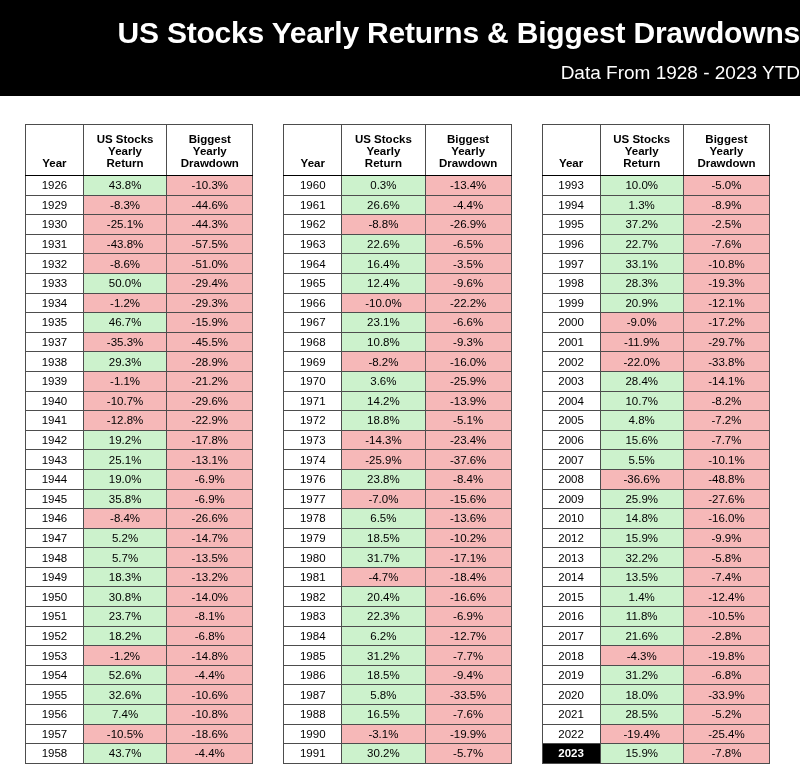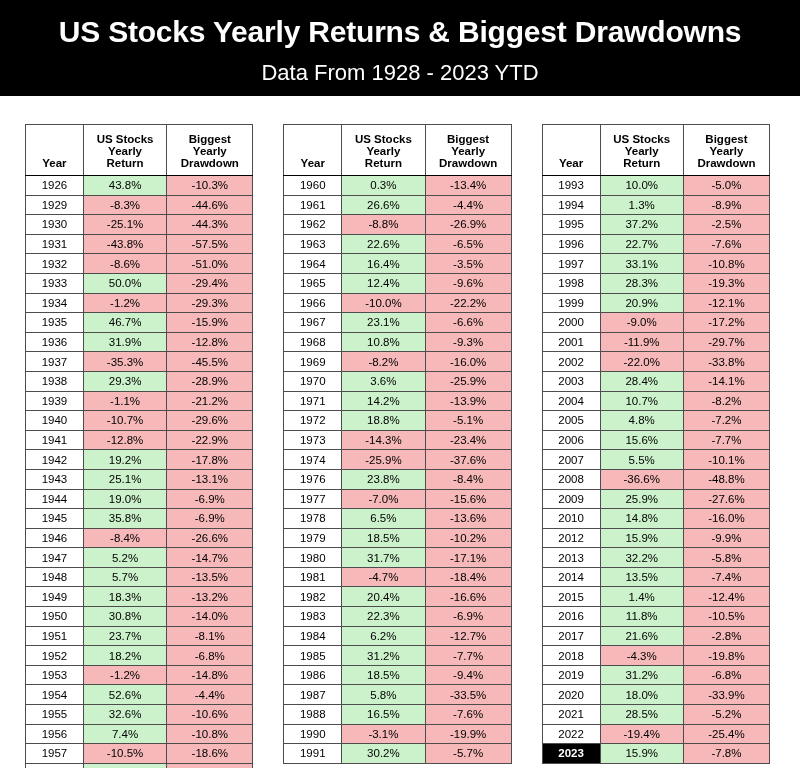--- a/index.html
+++ b/index.html
@@ -16,34 +16,34 @@
   }
 
   
   #header-banner {
     width: 800px;
     height: 96px;
     background: #000000;
     color: #ffffff;
     display: flex;
     flex-direction: column;
-    align-items: center;
+    align-items: flex-end;
     justify-content: center;
     box-sizing: border-box;
     padding-top: 4px;
   }
   #main-title {
     font-size: 30px;
     font-weight: bold;
     letter-spacing: -0.2px;
     line-height: 1.05;
     white-space: nowrap;
   }
   #subtitle {
-    font-size: 22px;
+    font-size: 19px;
     font-weight: normal;
     margin-top: 14px;
     line-height: 1.05;
     white-space: nowrap;
   }
 
   
   #tables-area {
     position: absolute;
     top: 124px;
@@ -167,25 +167,20 @@
             <td class="cell-year">1934</td>
             <td class="cell-return neg">-1.2%</td>
             <td class="cell-draw neg">-29.3%</td>
           </tr>
           <tr>
             <td class="cell-year">1935</td>
             <td class="cell-return pos">46.7%</td>
             <td class="cell-draw neg">-15.9%</td>
           </tr>
           <tr>
-            <td class="cell-year">1936</td>
-            <td class="cell-return pos">31.9%</td>
-            <td class="cell-draw neg">-12.8%</td>
-          </tr>
-          <tr>
             <td class="cell-year">1937</td>
             <td class="cell-return neg">-35.3%</td>
             <td class="cell-draw neg">-45.5%</td>
           </tr>
           <tr>
             <td class="cell-year">1938</td>
             <td class="cell-return pos">29.3%</td>
             <td class="cell-draw neg">-28.9%</td>
           </tr>
           <tr>

